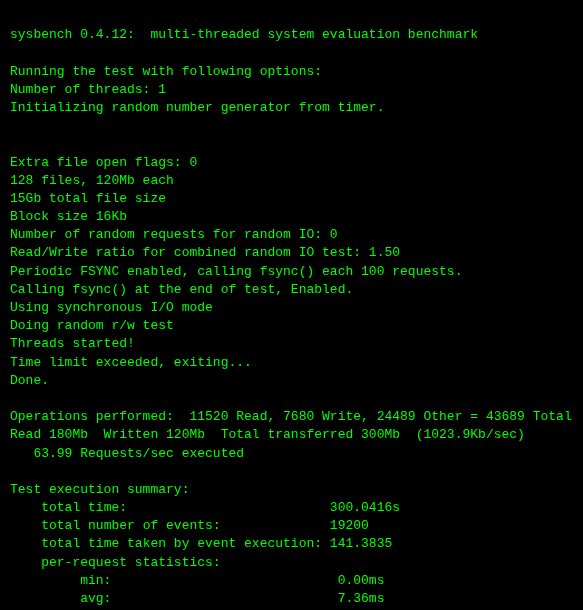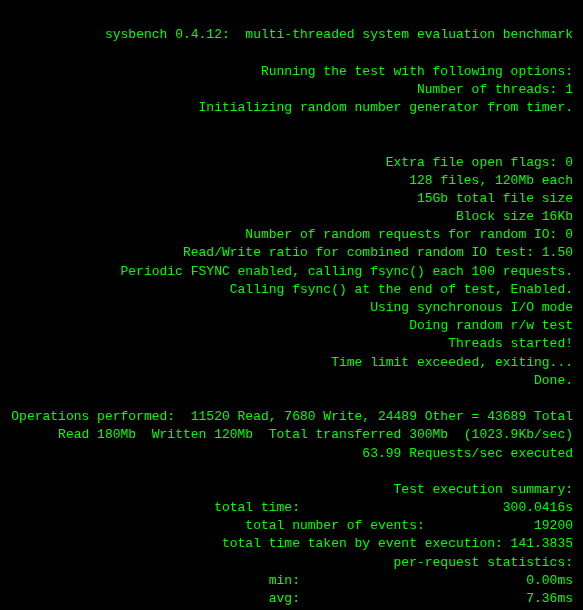--- a/index.html
+++ b/index.html
@@ -17,21 +17,20 @@
       width: 583px;
       min-height: 610px;
     }
     .terminal-content {
       white-space: pre-wrap;
       word-break: break-word;
     }
     .line {
       display: block;
       min-height: 1.4em;
-      text-align: right;
     }
     .blank {
       display: block;
       height: 1.4em;
     }
   </style>
 </head>
 <body>
 
 <div class="terminal-content">

